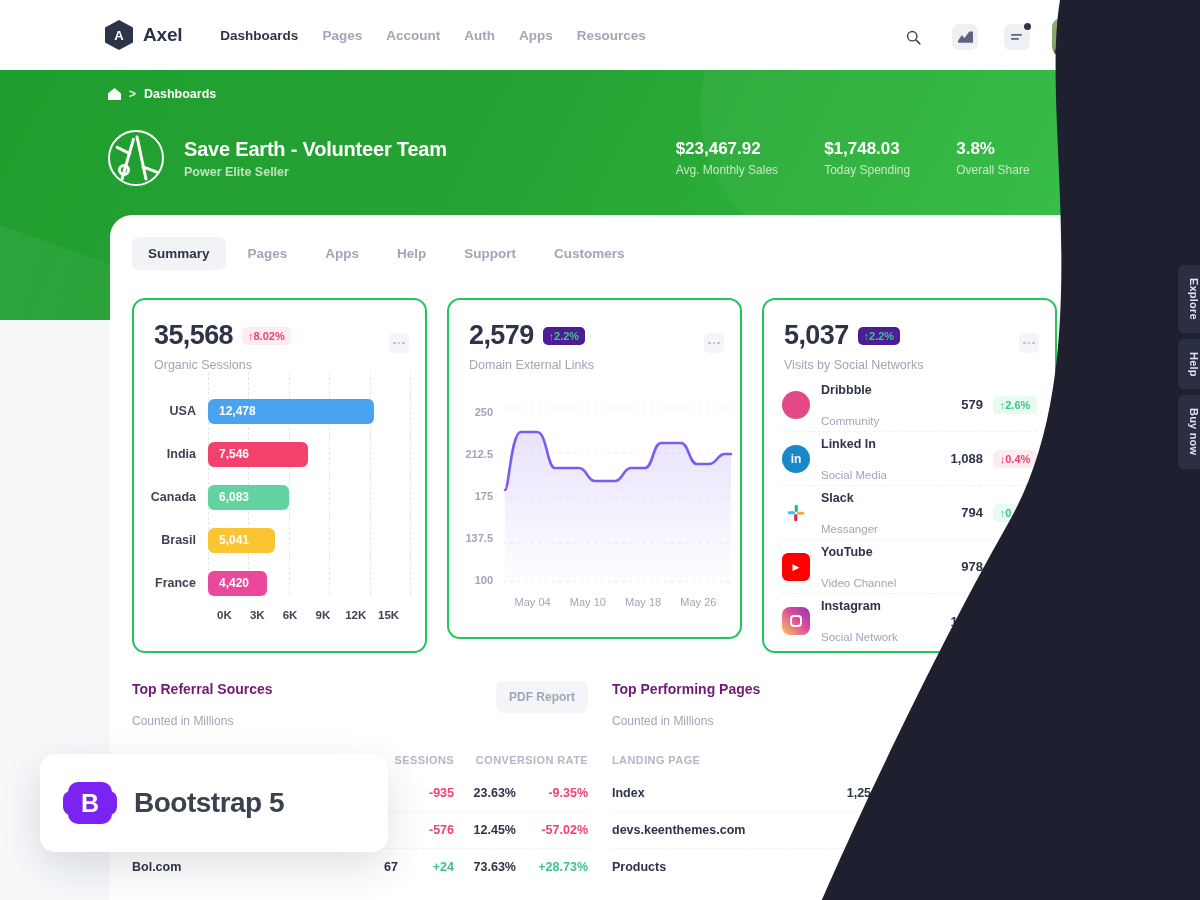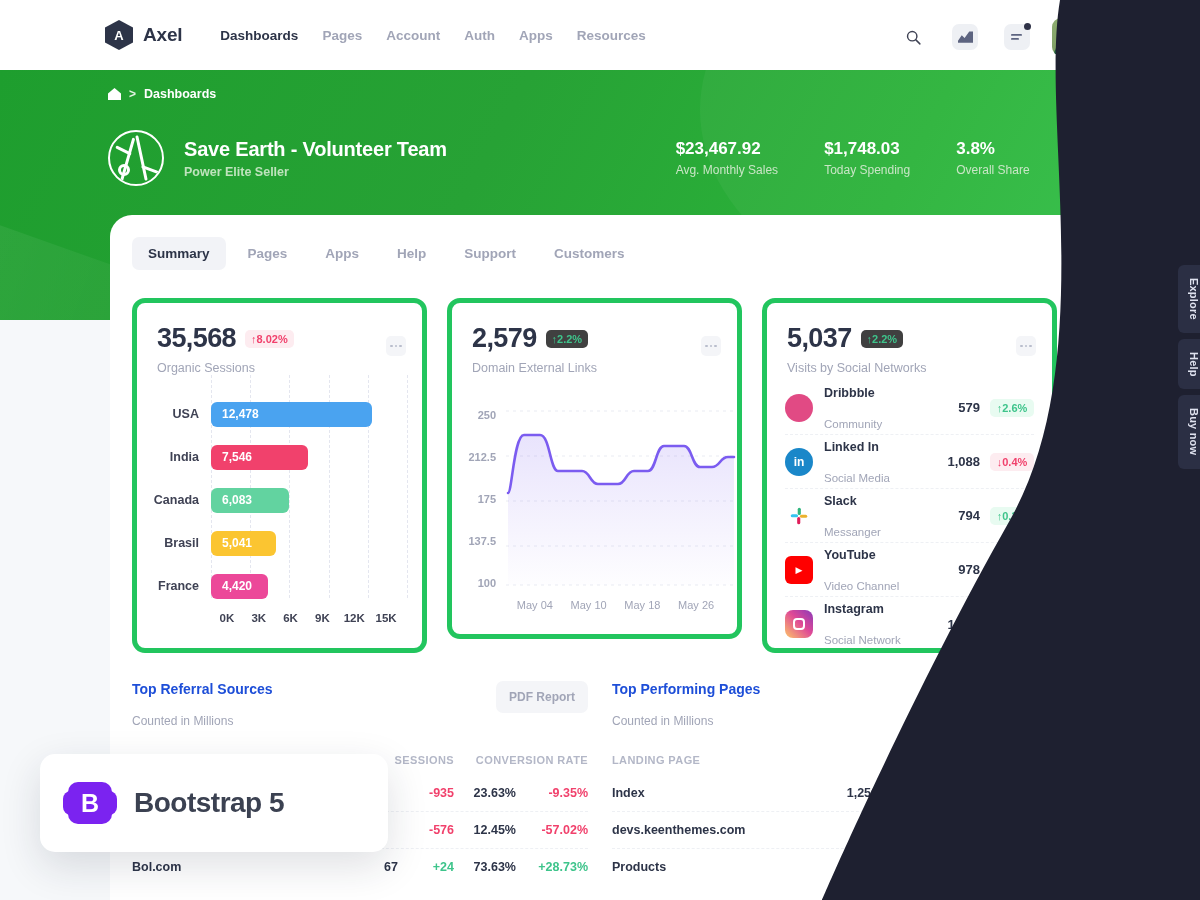--- a/index.html
+++ b/index.html
@@ -80,30 +80,30 @@
     position:absolute;left:110px;top:215px;width:980px;min-height:700px;
     background:#fff;border-radius:22px 22px 0 0;z-index:2;
   }
   .tabs{display:flex;align-items:center;gap:6px;padding:22px 22px 0 22px;}
   .tab{
     font-size:13.5px;font-weight:600;color:#a1a5b7;padding:9px 16px;border-radius:7px;
   }
   .tab.active{background:#f2f3f7;color:#2d3448;font-weight:bold;}
   .cards{display:flex;gap:20px;padding:28px 22px 0 22px;}
   .card{
-    background:#fff;border:5px solid #22c55e;border-radius:13px;position:relative;
+    background:#fff;border:2px solid #22c55e;border-radius:13px;position:relative;
   }
   .card.c1{width:295px;height:355px;}
   .card.c2{width:295px;height:341px;}
   .card.c3{width:295px;height:355px;}
   .card-head{padding:20px 20px 0 20px;}
   .big-row{display:flex;align-items:center;gap:9px;}
   .big-num{font-size:27px;font-weight:bold;color:#2d3448;letter-spacing:-.6px;}
   .pill{font-size:11px;font-weight:bold;padding:3px 6px;border-radius:5px;}
-  .pill.up-g{background:#404040;color:#3ec48b;}
+  .pill.up-g{background:#4c1d95;color:#3ec48b;}
   .pill.up-r{background:#fdecf0;color:#f1416c;}
   .card-sub{font-size:12.5px;color:#a1a5b7;font-weight:500;margin-top:7px;}
   .dots{
     position:absolute;right:16px;top:33px;width:20px;height:20px;border-radius:5px;background:#f4f5f8;
     display:flex;align-items:center;justify-content:center;gap:2px;
   }
   .dots b{width:2.5px;height:2.5px;border-radius:50%;background:#b9bdcc;display:block;}
   
   .barchart{padding:22px 18px 0 12px;position:relative;}
   .bar-row{display:flex;align-items:center;height:34px;margin-bottom:9px;}
@@ -127,21 +127,21 @@
   .socicon{width:28px;height:28px;border-radius:7px;flex:none;display:flex;align-items:center;justify-content:center;position:relative;}
   .socmeta{margin-left:11px;}
   .socname{font-size:12.5px;font-weight:bold;color:#2d3448;}
   .socdesc{font-size:11.5px;color:#a1a5b7;font-weight:500;margin-top:18px;}
   .socval{margin-left:auto;font-size:13px;font-weight:bold;color:#2d3448;}
   .socpill{margin-left:10px;font-size:11px;font-weight:bold;padding:3px 5px;border-radius:5px;min-width:44px;text-align:center;}
   
   .tables{display:flex;gap:24px;padding:28px 22px 0 22px;}
   .tbl{flex:1;}
   .tbl-head{display:flex;align-items:flex-start;}
-  .tbl-title{font-size:14px;font-weight:bold;color:#1d4ed8;text-align:center;}
+  .tbl-title{font-size:14px;font-weight:bold;color:#701a75;text-align:center;}
   .tbl-sub{font-size:12px;color:#a1a5b7;font-weight:500;margin-top:17px;}
   .pdfbtn{margin-left:auto;background:#f4f5f8;color:#a1a5b7;font-size:12px;font-weight:600;border:none;border-radius:7px;padding:9px 13px;}
   .thead{display:flex;margin-top:26px;}
   .thead span{font-size:11px;font-weight:600;color:#b3b7c7;letter-spacing:.4px;}
   .trow{display:flex;align-items:center;height:37px;border-top:1px dashed #eef0f4;}
   .trow:first-of-type{border-top:none;}
   .c-name{flex:1;font-size:12.5px;font-weight:bold;color:#2d3448;}
   .c-a{width:46px;text-align:right;font-size:12.5px;font-weight:bold;color:#2d3448;}
   .c-b{width:56px;text-align:right;font-size:12.5px;font-weight:bold;}
   .c-c{width:62px;text-align:right;font-size:12.5px;font-weight:bold;color:#2d3448;}

